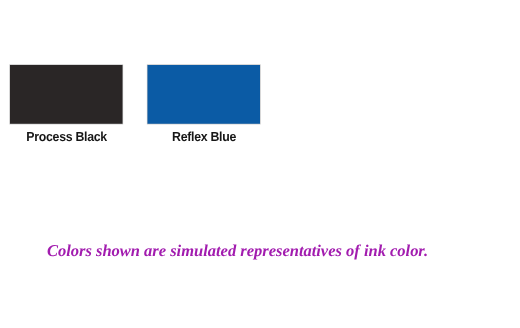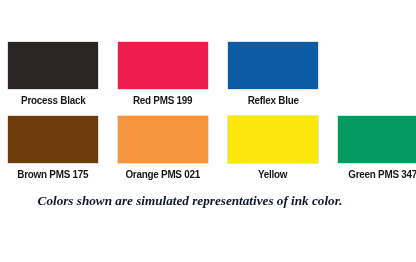--- a/index.html
+++ b/index.html
@@ -15,21 +15,21 @@
   }
   #page {
     position: relative;
     width: 416px;
     height: 262px;
     background: #ffffff;
   }
   .swatch-grid {
     position: absolute;
     left: 0;
-    top: 4px;
+    top: 14px;
     width: 416px;
     height: 190px;
   }
   .swatch-row {
     position: absolute;
     left: 0;
     width: 416px;
     display: flex;
     justify-content: flex-start;
   }
@@ -70,64 +70,42 @@
     position: absolute;
     left: 0;
     top: 192px;
     width: 380px;
     text-align: center;
     font-family: "Liberation Serif", serif;
     font-style: italic;
     font-weight: bold;
     font-size: 13.2px;
     line-height: 17px;
-    color: #0f172a;
+    color: #a21caf;
   }
   .caption-line { display: block; white-space: nowrap; }
 </style>
 </head>
 <body>
 
 <div id="page">
 
   <div class="swatch-grid">
 
     <div class="swatch-row row-0">
       <div class="swatch-cell">
         <span class="swatch-chip" style="background-color: rgb(42, 38, 38);"></span>
         <span class="swatch-label">Process Black</span>
       </div>
       <div class="swatch-cell">
-        <span class="swatch-chip" style="background-color: rgb(238, 28, 77);"></span>
-        <span class="swatch-label">Red PMS 199</span>
-      </div>
-      <div class="swatch-cell">
         <span class="swatch-chip" style="background-color: rgb(11, 91, 165);"></span>
         <span class="swatch-label">Reflex Blue</span>
       </div>
     </div>
 
-    <div class="swatch-row row-1">
-      <div class="swatch-cell">
-        <span class="swatch-chip" style="background-color: rgb(110, 59, 10);"></span>
-        <span class="swatch-label">Brown PMS 175</span>
-      </div>
-      <div class="swatch-cell">
-        <span class="swatch-chip" style="background-color: rgb(247, 149, 62);"></span>
-        <span class="swatch-label">Orange PMS 021</span>
-      </div>
-      <div class="swatch-cell">
-        <span class="swatch-chip" style="background-color: rgb(251, 231, 12);"></span>
-        <span class="swatch-label">Yellow</span>
-      </div>
-      <div class="swatch-cell">
-        <span class="swatch-chip" style="background-color: rgb(5, 154, 96);"></span>
-        <span class="swatch-label">Green PMS 347</span>
-      </div>
-    </div>
 
   </div>
 
   <div class="caption">
     <span class="caption-line">Colors shown are simulated representatives of ink color.</span>
   </div>
 
 </div>
 
 </body></html>

